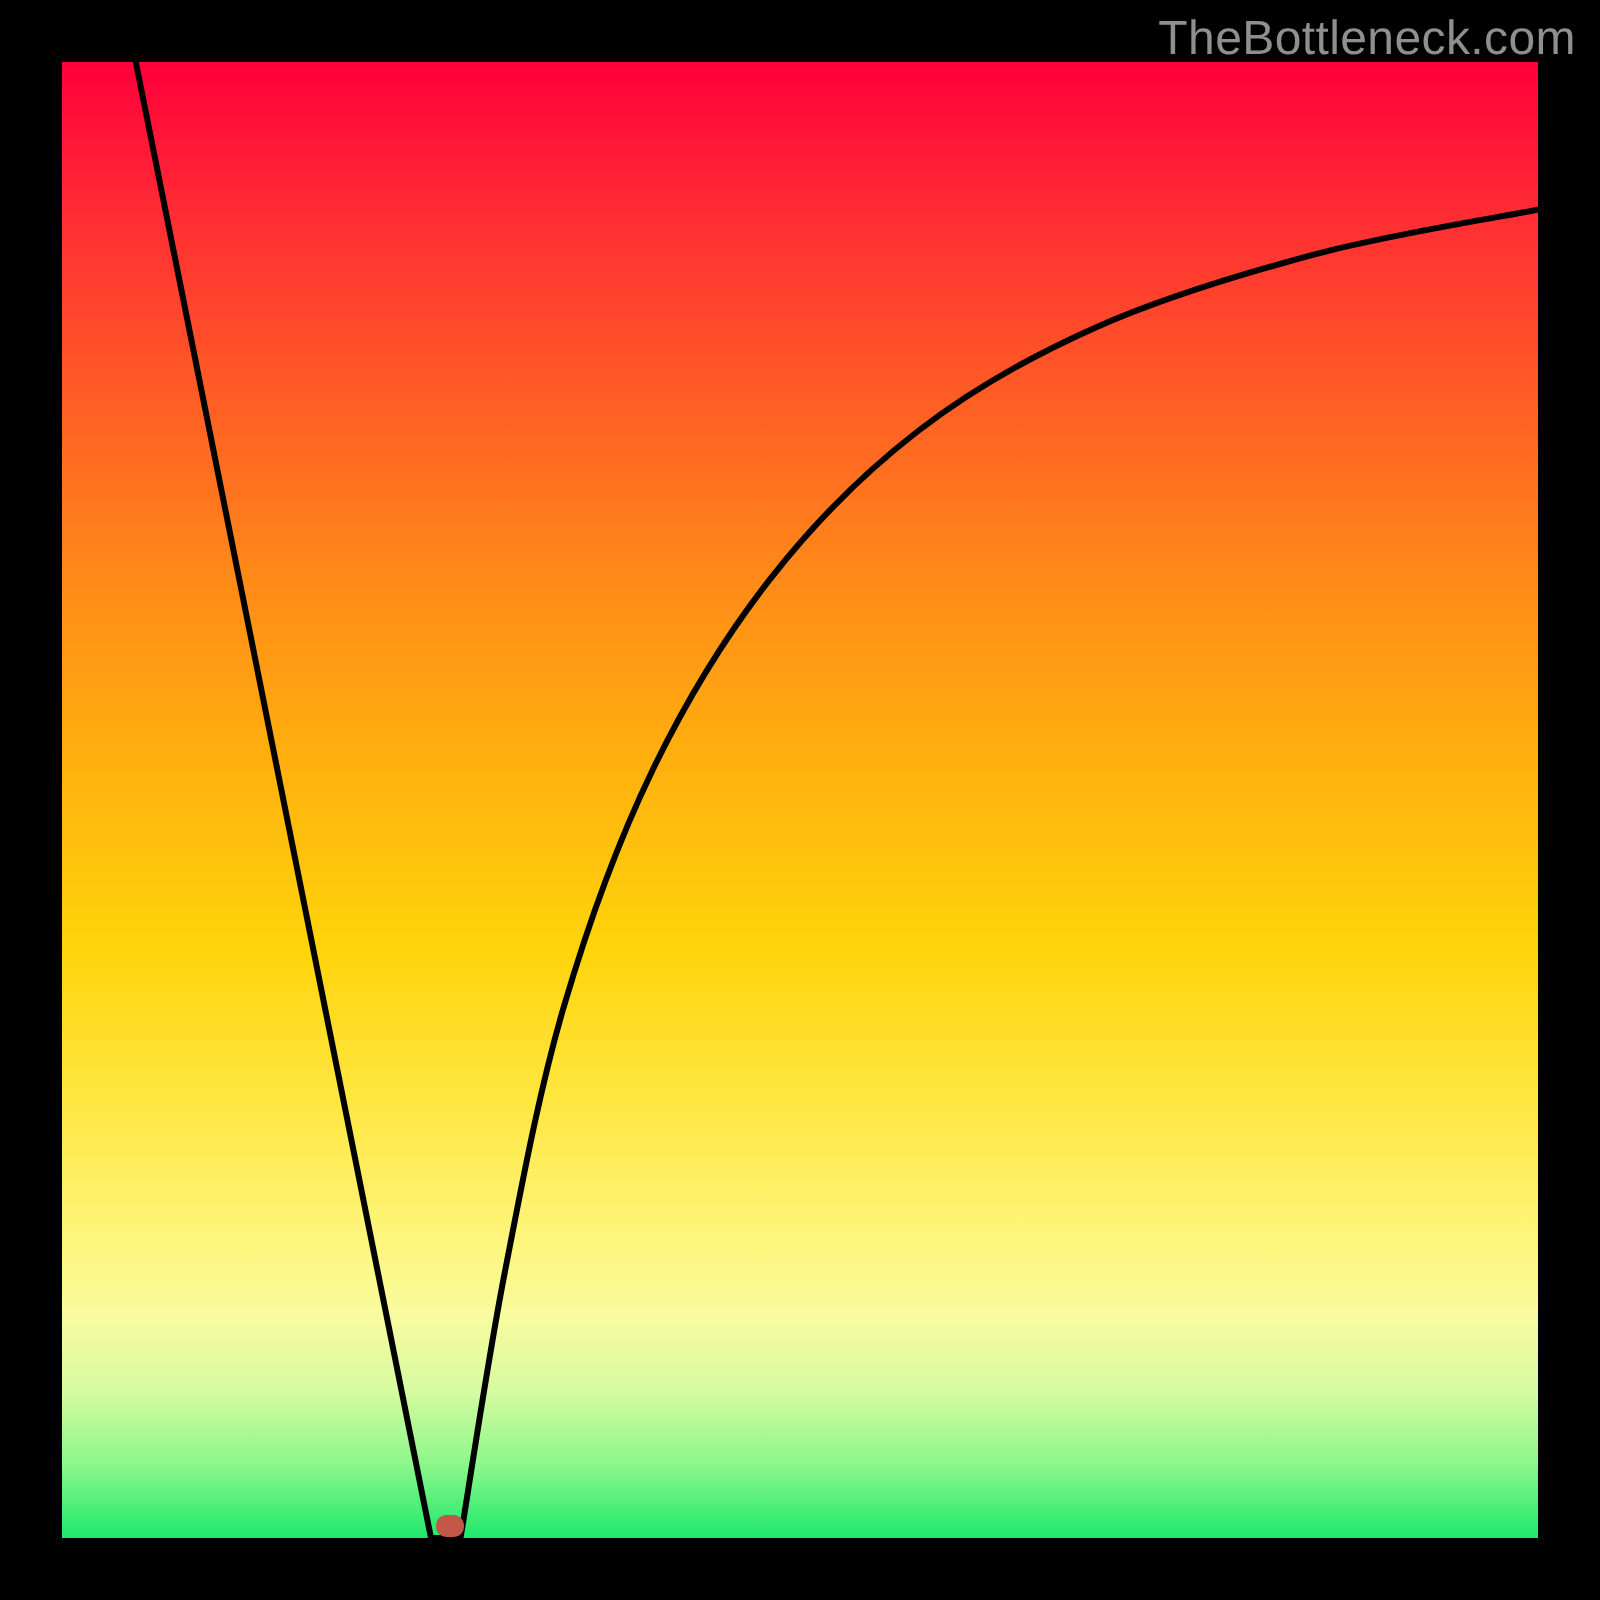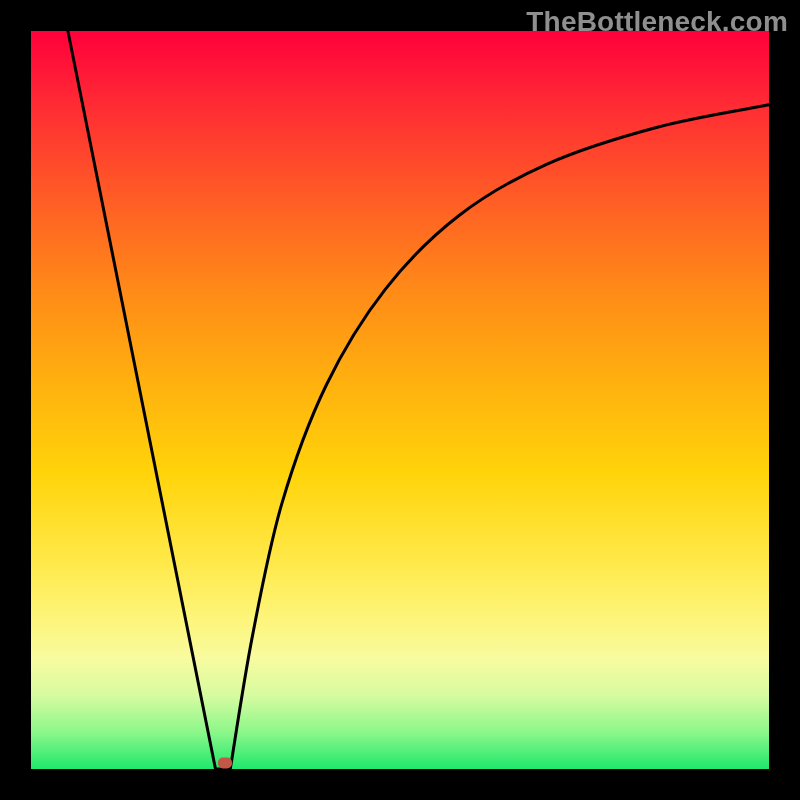--- a/index.html
+++ b/index.html
@@ -37,22 +37,22 @@
       #d7fba0 90%,
       #8cf78a 95%,
       #1fe86c 100%
     );
   }
   .watermark {
     position: absolute;
     top: 6px;
     right: 12px;
     color: #8f8f8f;
-    font-size: 28px;
-    font-weight: 700;
+    font-size: 24px;
+    font-weight: 400;
     letter-spacing: 0.2px;
     user-select: none;
   }
   svg.curve {
     position: absolute;
     left: 0;
     top: 0;
     width: 738px;
     height: 738px;
     overflow: visible;

